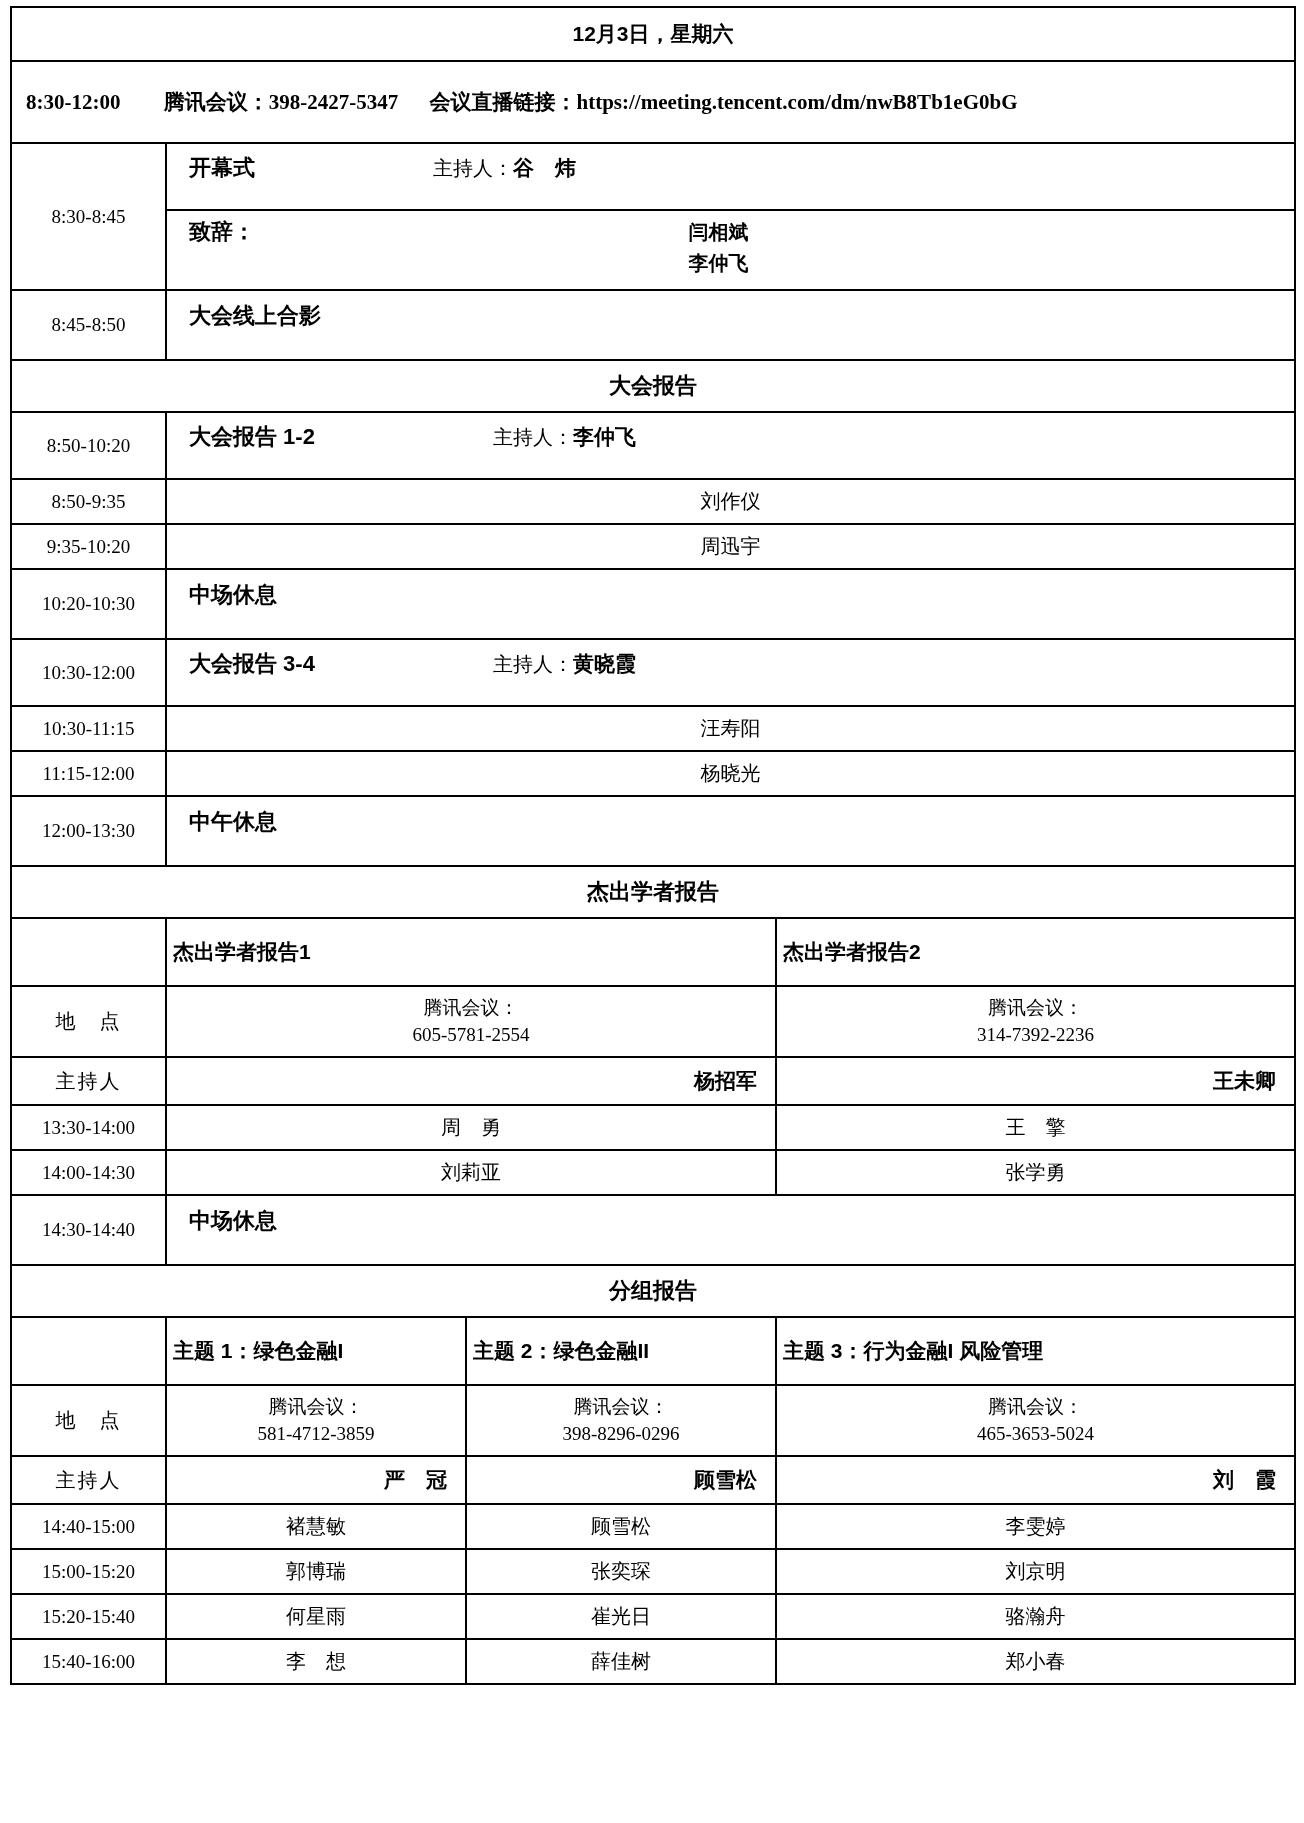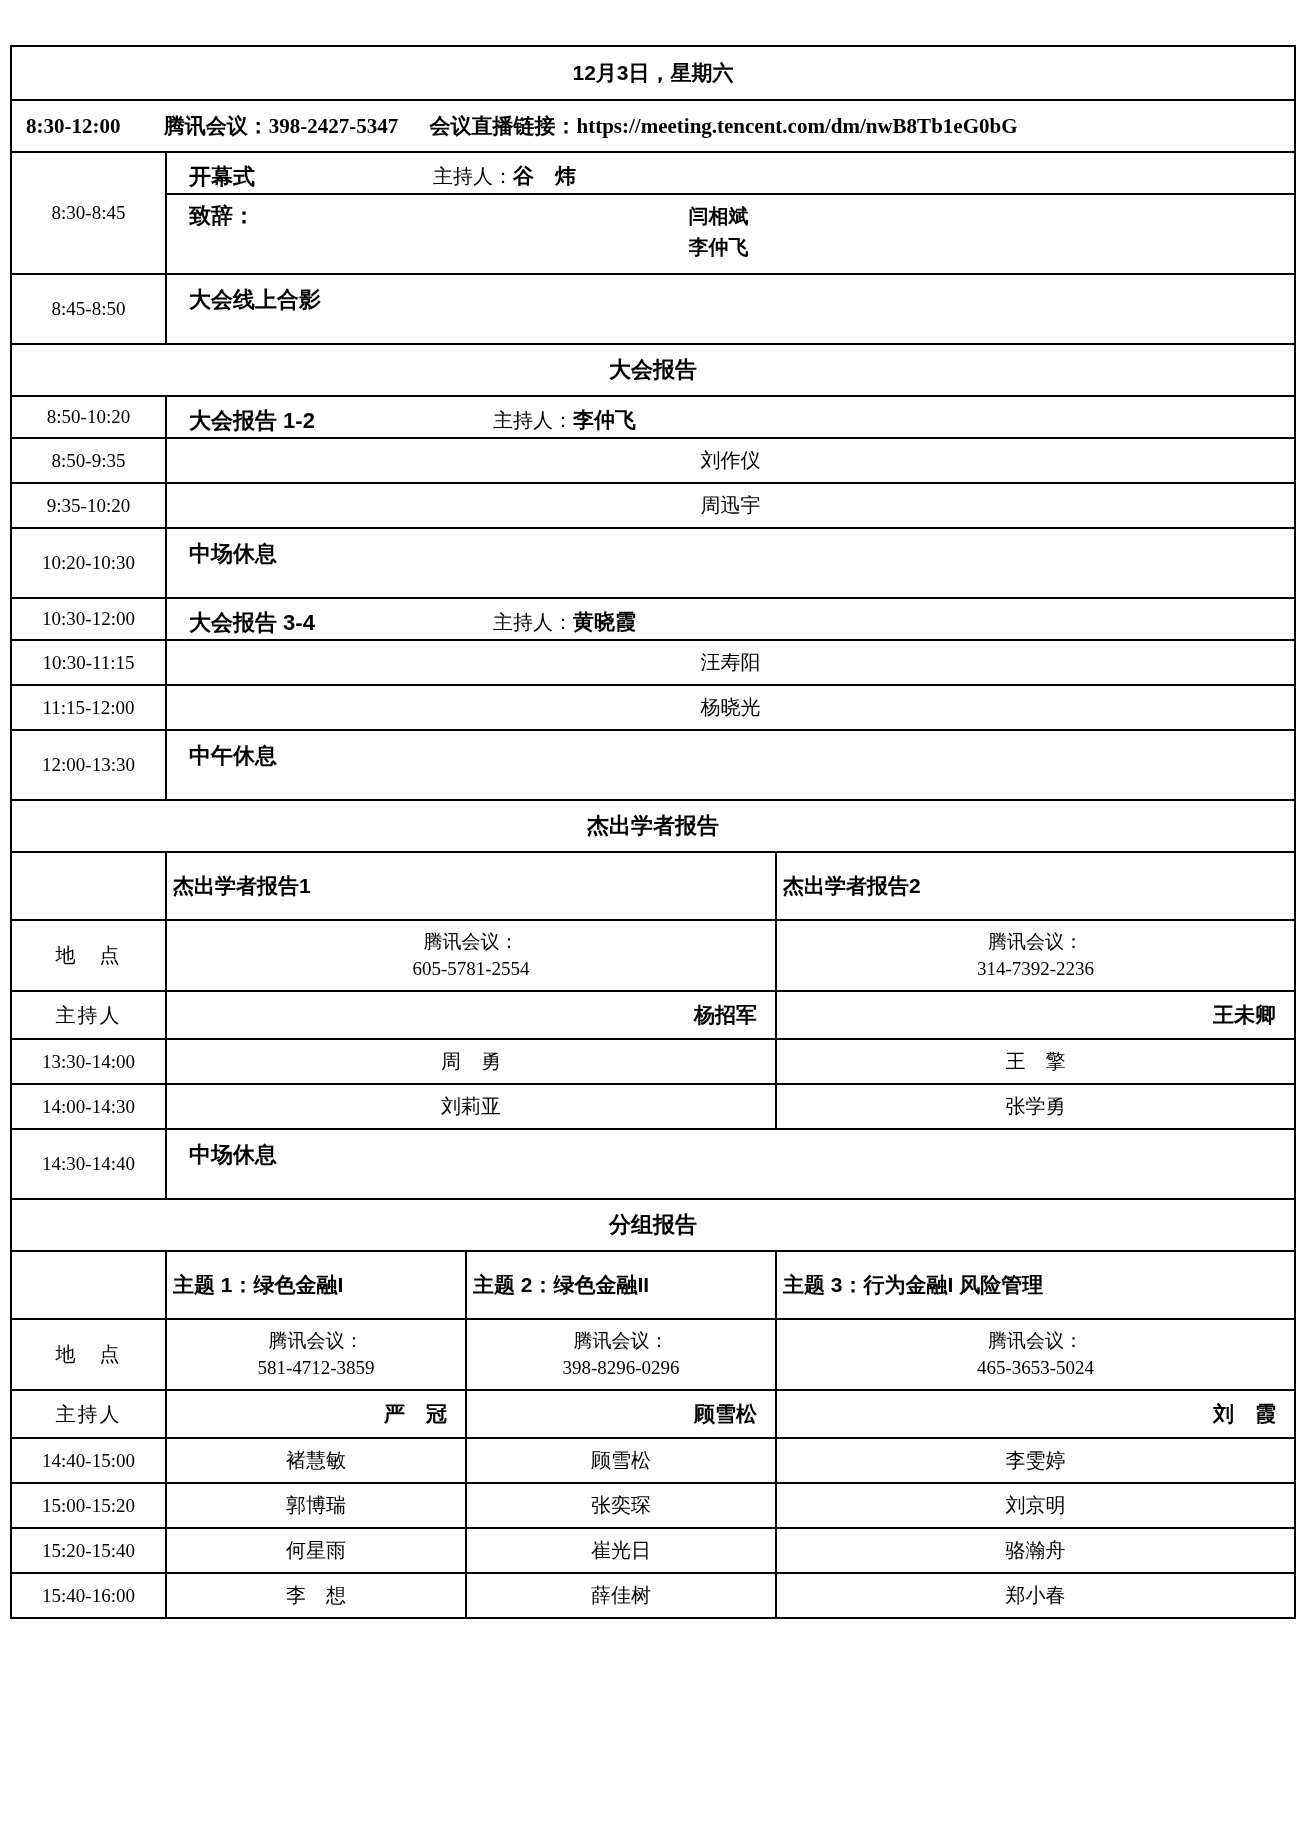--- a/index.html
+++ b/index.html
@@ -9,21 +9,20 @@
   }
   body {
     width: 1304px;
     font-family: "Liberation Serif", "DejaVu Serif", serif;
     color: #000000;
   }
   .page {
     width: 1101px;
     box-sizing: border-box;
     padding: 6px 10px 10px 10px;
-    margin-top: 39px;
   }
   table.sched {
     border-collapse: collapse;
     width: 1284px;
     table-layout: fixed;
   }
   table.sched td {
     border: 2px solid #000000;
     padding: 0;
     vertical-align: middle;
@@ -35,37 +34,37 @@
   .hdr-day {
     text-align: center;
     font-weight: bold;
     font-size: 21px;
     padding: 12px 6px;
     font-family: "Liberation Sans", sans-serif;
   }
   .hdr-meet {
     font-weight: bold;
     font-size: 21px;
-    padding: 11px 6px;
+    padding: 26px 6px;
     font-family: "Liberation Serif", serif;
     white-space: nowrap;
   }
   .hdr-meet .t1 { margin-left: 8px; }
   .hdr-meet .t2 { margin-left: 38px; }
   .hdr-meet .t3 { margin-left: 26px; }
   .time {
     text-align: center;
     font-size: 19px;
     padding: 9px 2px;
     white-space: nowrap;
   }
   .row-flex {
     display: flex;
-    align-items: flex-start;
-    padding: 9px 6px 1px 22px;
+    align-items: center;
+    padding: 9px 6px 26px 22px;
   }
   .row-flex .lead {
     font-weight: bold;
     font-size: 22px;
     font-family: "Liberation Sans", sans-serif;
     flex: 0 0 auto;
   }
   .row-flex .host {
     font-size: 20px;
     margin-left: 178px;

